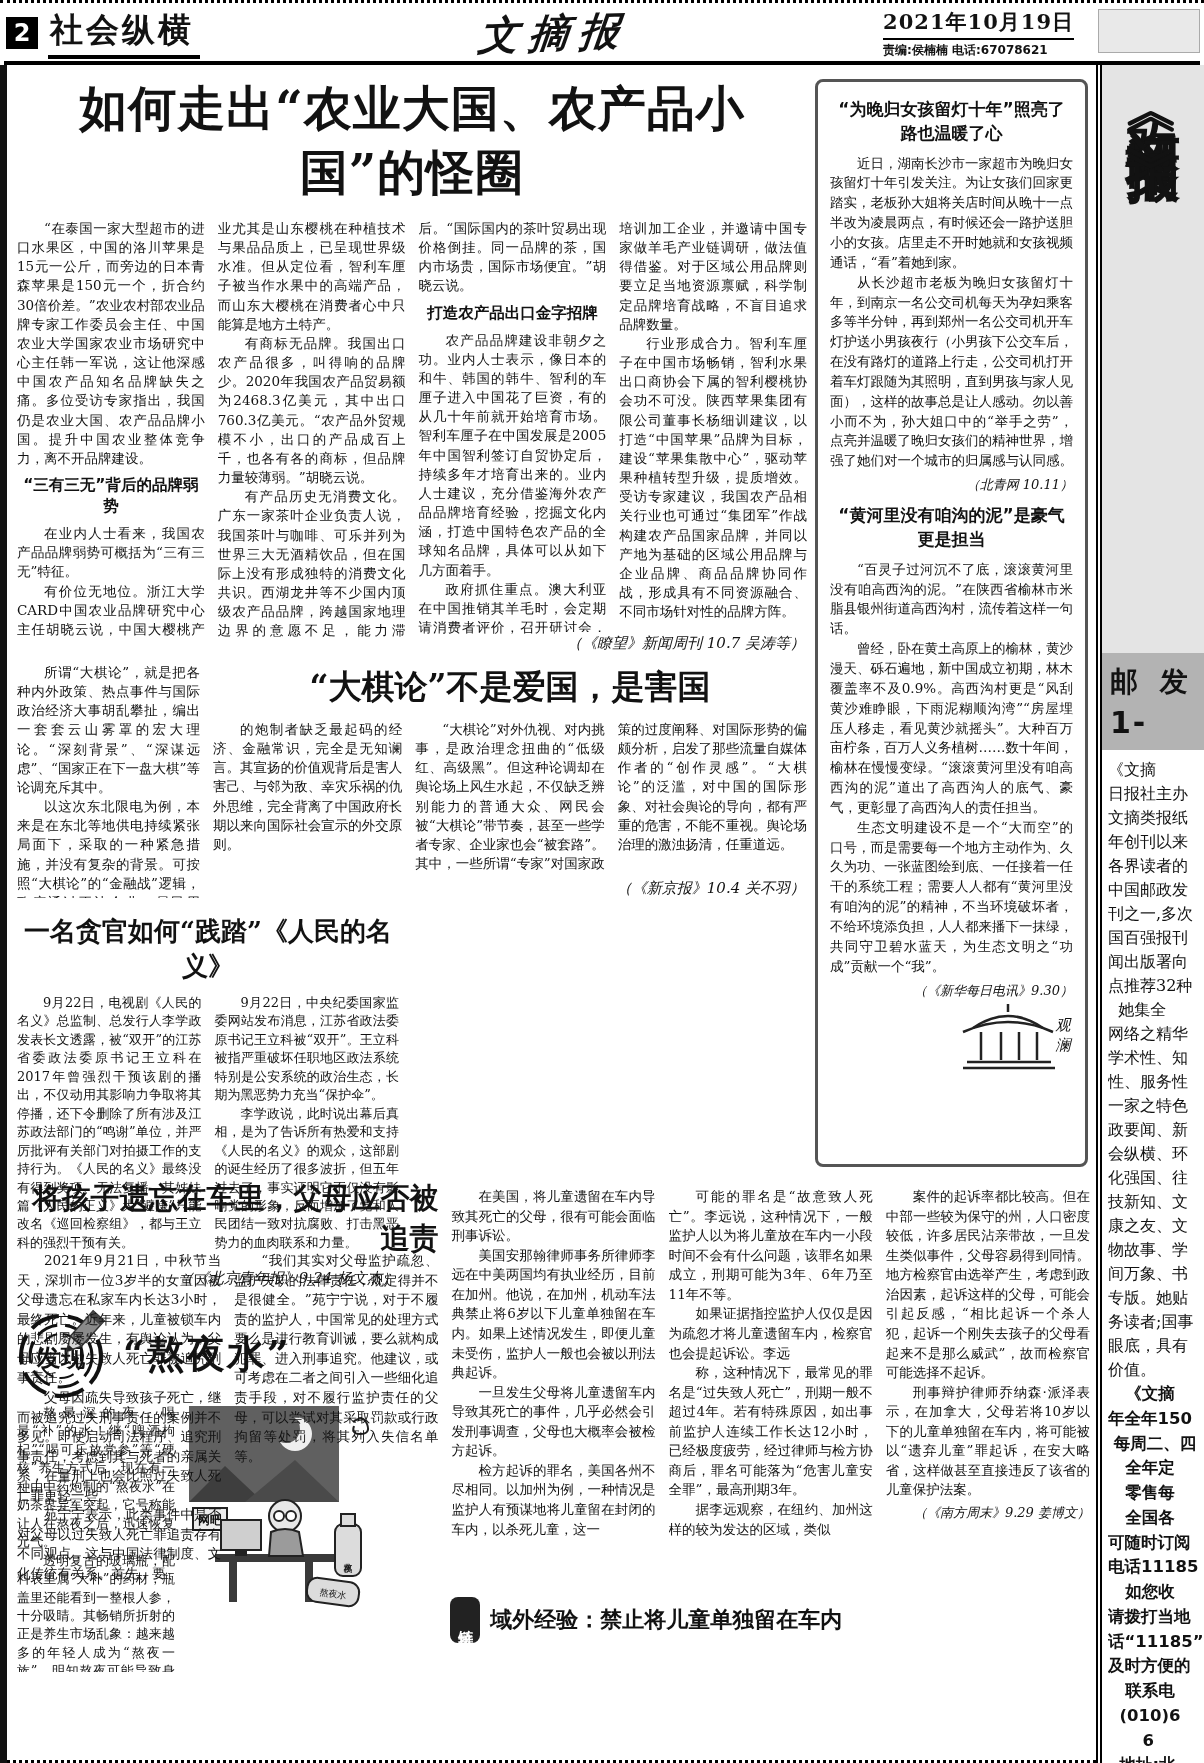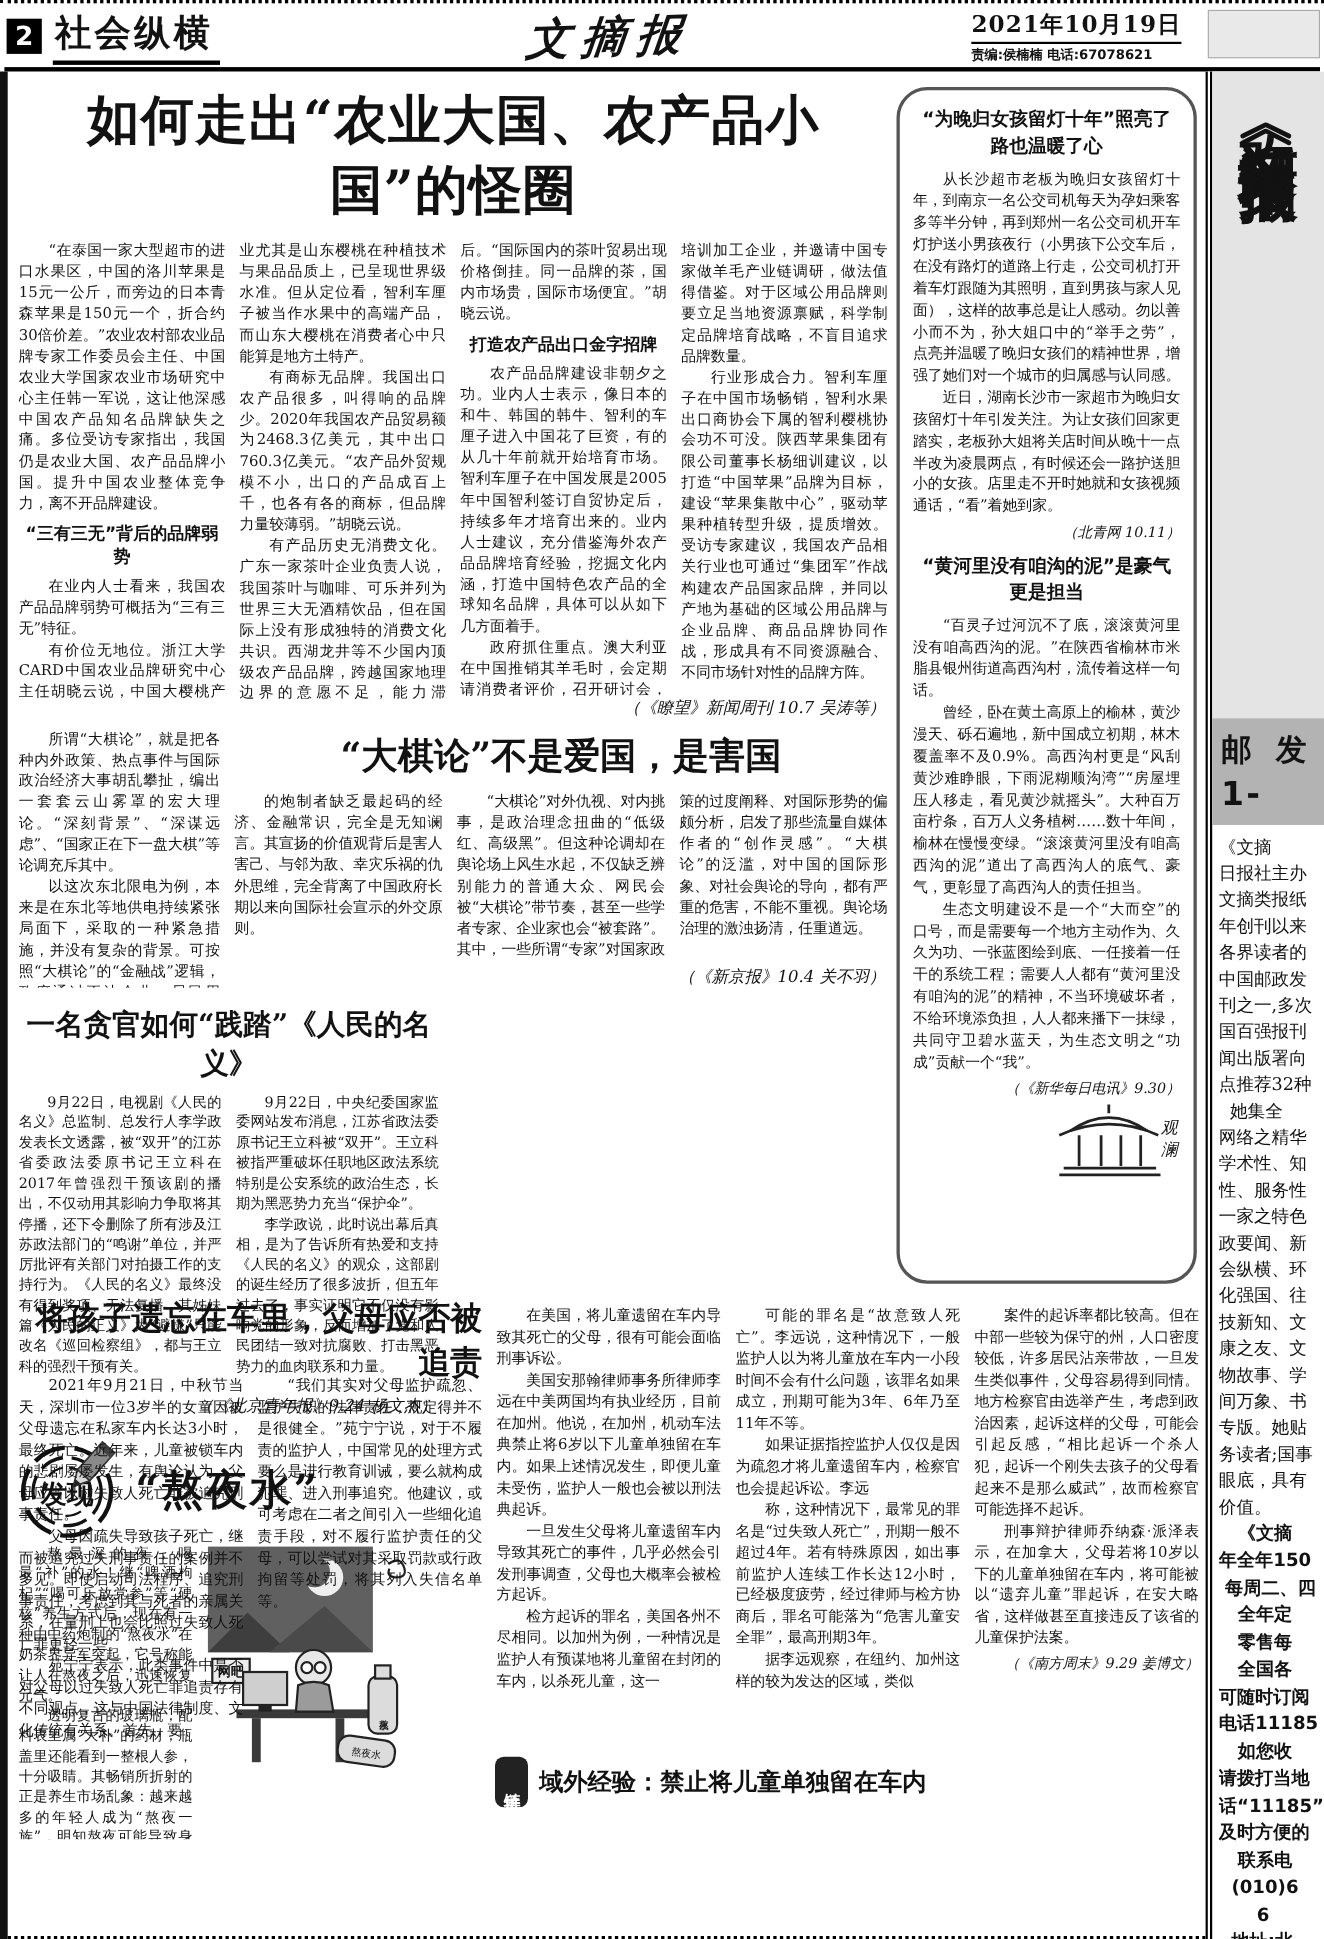--- a/index.html
+++ b/index.html
@@ -57,21 +57,21 @@
   .headline5{grid-column:1/3;grid-row:1;font-size:29px;font-weight:900;text-align:right;align-self:center;}
   .a5col{overflow:hidden;font-size:13.5px;line-height:1.45;text-align:justify;}
   .r2{grid-row:2;}
   .rall{grid-row:1/3;}
   .headline5b{position:absolute;left:40%;width:40%;top:402px;background:#fff;display:flex;align-items:center;gap:10px;
               padding:8px 4px;box-sizing:border-box;}
   .headline5b .txt{font-size:22px;font-weight:900;white-space:nowrap;}
   .stamp-link{width:30px;height:46px;background:#222;color:#fff;border-radius:8px;display:flex;align-items:center;justify-content:center;
               writing-mode:vertical-rl;font:bold 15px "DejaVu Sans",sans-serif;letter-spacing:2px;flex:none;}
   
-  .sidebar-box{border:3px solid #555;border-radius:28px;height:1088px;box-sizing:border-box;
+  .sidebar-box{border:3px solid #555;border-radius:8px;height:1088px;box-sizing:border-box;
                padding:12px 12px 10px;overflow:hidden;position:relative;background:#fff;}
   .sb-title{font:bold 17px "DejaVu Sans","Liberation Sans",sans-serif;text-align:center;line-height:1.4;margin:4px 0 8px;}
   .sb-body{font-size:13.5px;line-height:1.47;text-align:justify;}
   .pavilion-row{display:flex;justify-content:flex-end;align-items:flex-start;margin-top:2px;}
   
   .strip-head{background:#e4e4e4;height:588px;display:flex;justify-content:center;padding-top:14px;box-sizing:border-box;}
   .strip-title{writing-mode:vertical-rl;font:900 54px "DejaVu Sans","Liberation Sans",sans-serif;letter-spacing:4px;line-height:1;}
   .postal-box{background:#b3b3b3;padding:10px 8px;font:900 28px "DejaVu Sans","Liberation Sans",sans-serif;letter-spacing:6px;}
   .postal-box .code{font-size:30px;letter-spacing:2px;margin-top:4px;}
   .strip-body{padding:8px 0 0 6px;font-size:16px;line-height:1.5;}
@@ -209,22 +209,22 @@
               </div>
             </div>
           </div>
         </div>
 
         <div class="sidebar">
           <div class="sidebar-box">
             <div>
               <div class="sb-title">“为晚归女孩留灯十年”照亮了路也温暖了心</div>
               <div class="sb-body">
+                  <p class="para">近日，湖南长沙市一家超市为晚归女孩留灯十年引发关注。为让女孩们回家更踏实，老板孙大姐将关店时间从晚十一点半改为凌晨两点，有时候还会一路护送胆小的女孩。店里走不开时她就和女孩视频通话，“看”着她到家。</p>
                   <p class="para">从长沙超市老板为晚归女孩留灯十年，到南京一名公交司机每天为孕妇乘客多等半分钟，再到郑州一名公交司机开车灯护送小男孩夜行（小男孩下公交车后，在没有路灯的道路上行走，公交司机打开着车灯跟随为其照明，直到男孩与家人见面），这样的故事总是让人感动。勿以善小而不为，孙大姐口中的“举手之劳”，点亮并温暖了晚归女孩们的精神世界，增强了她们对一个城市的归属感与认同感。</p>
-                  <p class="para">近日，湖南长沙市一家超市为晚归女孩留灯十年引发关注。为让女孩们回家更踏实，老板孙大姐将关店时间从晚十一点半改为凌晨两点，有时候还会一路护送胆小的女孩。店里走不开时她就和女孩视频通话，“看”着她到家。</p>
                   <div class="cite">（北青网 10.11）</div>
                 </div>
             </div>
             <div style="margin-top:10px;">
               <div class="sb-title">“黄河里没有咱沟的泥”是豪气更是担当</div>
               <div class="sb-body">
                   <p class="para">“百灵子过河沉不了底，滚滚黄河里没有咱高西沟的泥。”在陕西省榆林市米脂县银州街道高西沟村，流传着这样一句话。</p>
                   <p class="para">曾经，卧在黄土高原上的榆林，黄沙漫天、砾石遍地，新中国成立初期，林木覆盖率不及0.9%。高西沟村更是“风刮黄沙难睁眼，下雨泥糊顺沟湾”“房屋埋压人移走，看见黄沙就摇头”。大种百万亩柠条，百万人义务植树……数十年间，榆林在慢慢变绿。“滚滚黄河里没有咱高西沟的泥”道出了高西沟人的底气、豪气，更彰显了高西沟人的责任担当。</p>
                   <p class="para">生态文明建设不是一个“大而空”的口号，而是需要每一个地方主动作为、久久为功、一张蓝图绘到底、一任接着一任干的系统工程；需要人人都有“黄河里没有咱沟的泥”的精神，不当环境破坏者，不给环境添负担，人人都来播下一抹绿，共同守卫碧水蓝天，为生态文明之“功成”贡献一个“我”。</p>
                   <div class="cite">（《新华每日电讯》9.30）</div>

